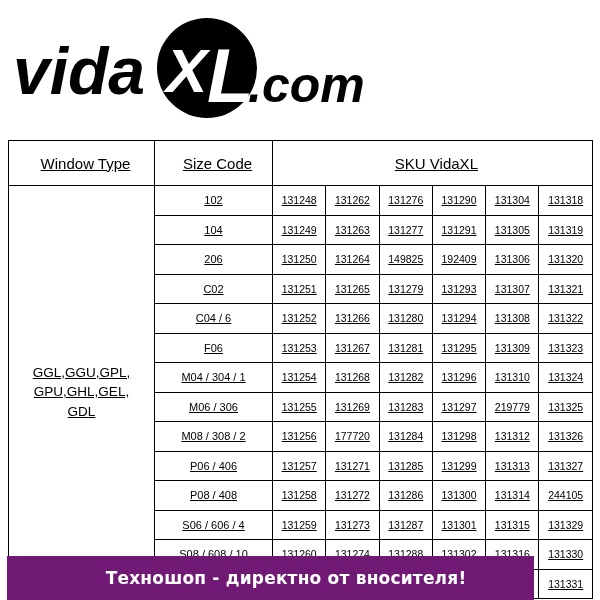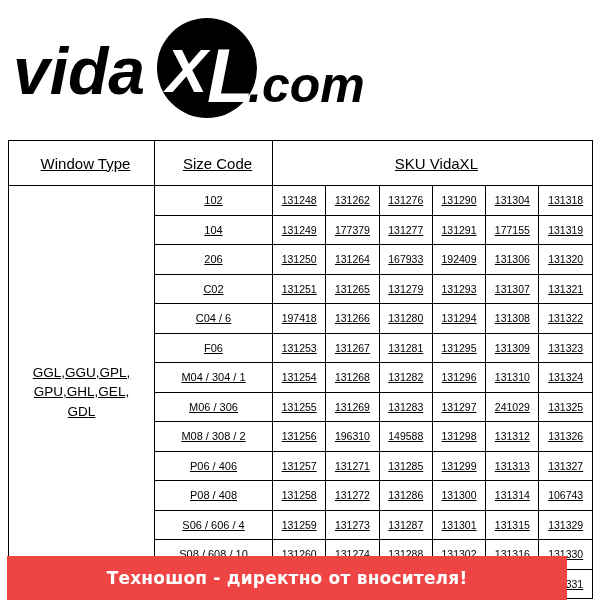--- a/index.html
+++ b/index.html
@@ -80,26 +80,27 @@
   }
   col.c-window { width: 146px; }
   col.c-size   { width: 118px; }
   col.c-sku    { width: 53.3px; }
 
   
   .footer-band {
     position: absolute;
     left: 0;
     bottom: 0;
-    width: 560px;
+    width: 496px;
     height: 44px;
-    background: #ef4444;
+    background: #701a75;
     display: flex;
     align-items: center;
     justify-content: center;
+    padding-left: 31px;
   }
   .footer-text {
     color: #ffffff;
     font-size: 17px;
     font-weight: bold;
     letter-spacing: 0.2px;
     font-family: "DejaVu Sans", sans-serif;
   }
 </style>
 </head>
@@ -153,47 +154,47 @@
           <td class="sku-cell">131248</td>
           <td class="sku-cell">131262</td>
           <td class="sku-cell">131276</td>
           <td class="sku-cell">131290</td>
           <td class="sku-cell">131304</td>
           <td class="sku-cell">131318</td>
         </tr>
         <tr>
           <td class="size-cell">104</td>
           <td class="sku-cell">131249</td>
-          <td class="sku-cell">177379</td>
+          <td class="sku-cell">131263</td>
           <td class="sku-cell">131277</td>
           <td class="sku-cell">131291</td>
-          <td class="sku-cell">177155</td>
+          <td class="sku-cell">131305</td>
           <td class="sku-cell">131319</td>
         </tr>
         <tr>
           <td class="size-cell">206</td>
           <td class="sku-cell">131250</td>
           <td class="sku-cell">131264</td>
-          <td class="sku-cell">167933</td>
+          <td class="sku-cell">149825</td>
           <td class="sku-cell">192409</td>
           <td class="sku-cell">131306</td>
           <td class="sku-cell">131320</td>
         </tr>
         <tr>
           <td class="size-cell">C02</td>
           <td class="sku-cell">131251</td>
           <td class="sku-cell">131265</td>
           <td class="sku-cell">131279</td>
           <td class="sku-cell">131293</td>
           <td class="sku-cell">131307</td>
           <td class="sku-cell">131321</td>
         </tr>
         <tr>
           <td class="size-cell">C04 / 6</td>
-          <td class="sku-cell">197418</td>
+          <td class="sku-cell">131252</td>
           <td class="sku-cell">131266</td>
           <td class="sku-cell">131280</td>
           <td class="sku-cell">131294</td>
           <td class="sku-cell">131308</td>
           <td class="sku-cell">131322</td>
         </tr>
         <tr>
           <td class="size-cell">F06</td>
           <td class="sku-cell">131253</td>
           <td class="sku-cell">131267</td>
@@ -210,49 +211,49 @@
           <td class="sku-cell">131296</td>
           <td class="sku-cell">131310</td>
           <td class="sku-cell">131324</td>
         </tr>
         <tr>
           <td class="size-cell">M06 / 306</td>
           <td class="sku-cell">131255</td>
           <td class="sku-cell">131269</td>
           <td class="sku-cell">131283</td>
           <td class="sku-cell">131297</td>
-          <td class="sku-cell">241029</td>
+          <td class="sku-cell">219779</td>
           <td class="sku-cell">131325</td>
         </tr>
         <tr>
           <td class="size-cell">M08 / 308 / 2</td>
           <td class="sku-cell">131256</td>
-          <td class="sku-cell">196310</td>
-          <td class="sku-cell">149588</td>
+          <td class="sku-cell">177720</td>
+          <td class="sku-cell">131284</td>
           <td class="sku-cell">131298</td>
           <td class="sku-cell">131312</td>
           <td class="sku-cell">131326</td>
         </tr>
         <tr>
           <td class="size-cell">P06 / 406</td>
           <td class="sku-cell">131257</td>
           <td class="sku-cell">131271</td>
           <td class="sku-cell">131285</td>
           <td class="sku-cell">131299</td>
           <td class="sku-cell">131313</td>
           <td class="sku-cell">131327</td>
         </tr>
         <tr>
           <td class="size-cell">P08 / 408</td>
           <td class="sku-cell">131258</td>
           <td class="sku-cell">131272</td>
           <td class="sku-cell">131286</td>
           <td class="sku-cell">131300</td>
           <td class="sku-cell">131314</td>
-          <td class="sku-cell">106743</td>
+          <td class="sku-cell">244105</td>
         </tr>
         <tr>
           <td class="size-cell">S06 / 606 / 4</td>
           <td class="sku-cell">131259</td>
           <td class="sku-cell">131273</td>
           <td class="sku-cell">131287</td>
           <td class="sku-cell">131301</td>
           <td class="sku-cell">131315</td>
           <td class="sku-cell">131329</td>
         </tr>

